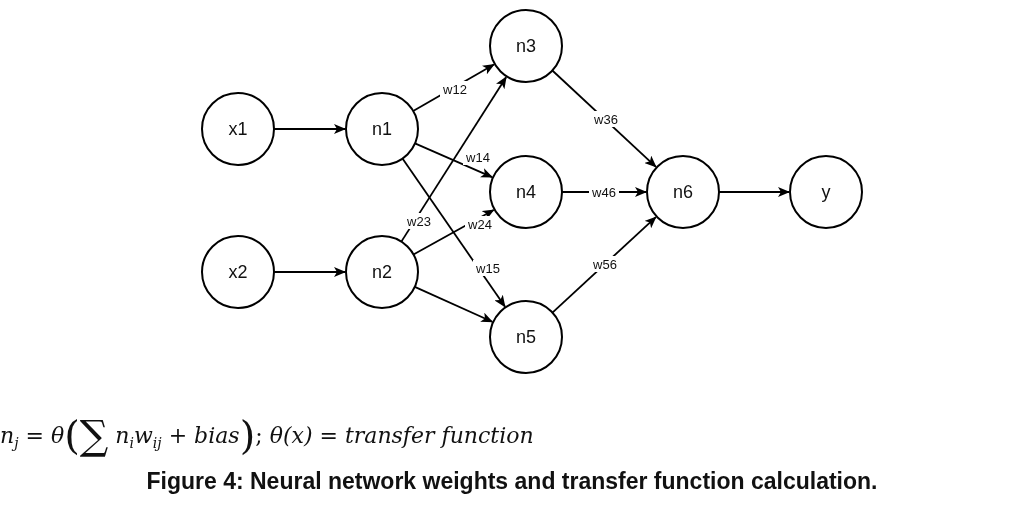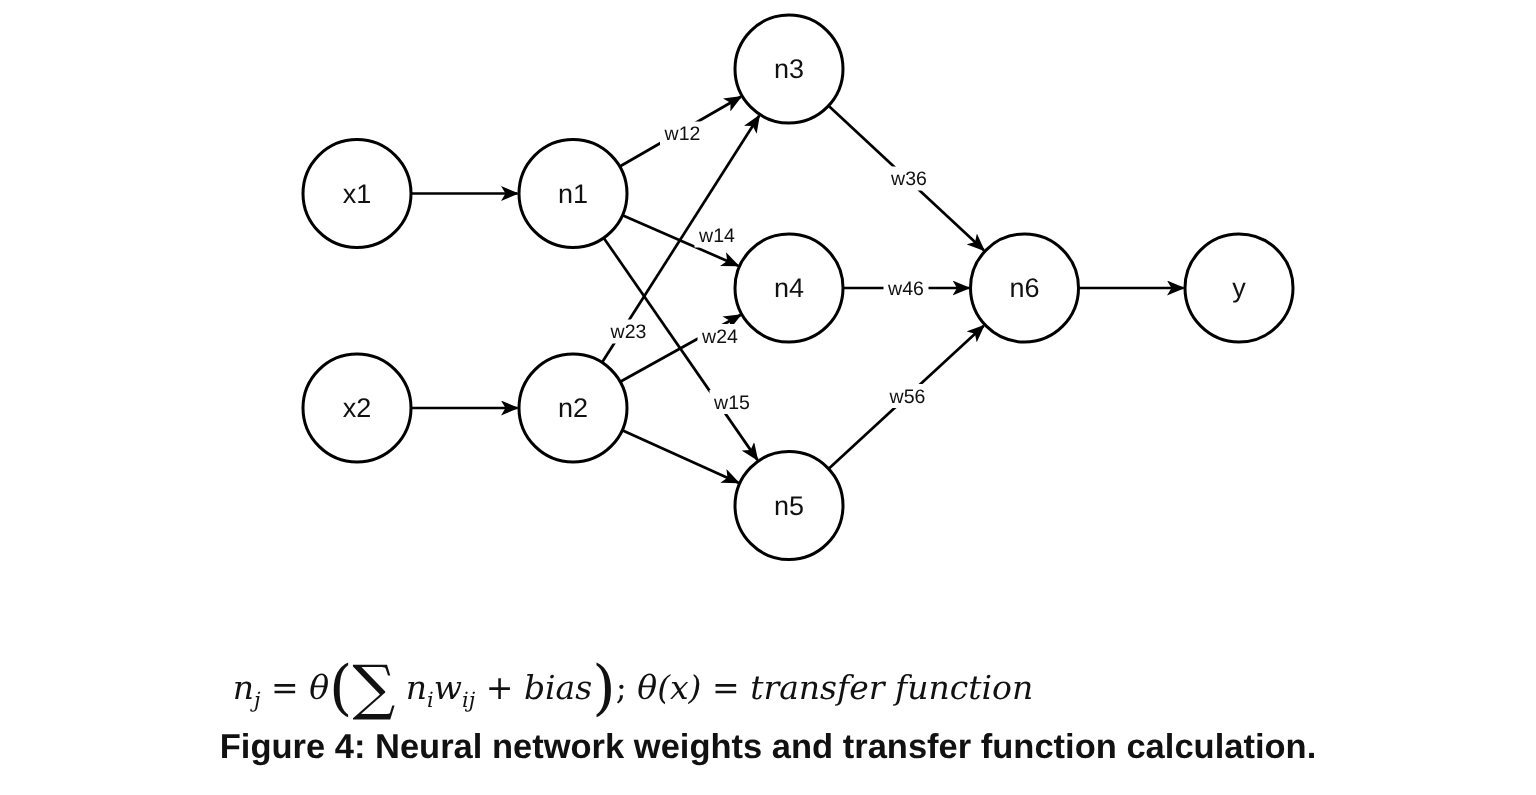--- a/index.html
+++ b/index.html
@@ -4,29 +4,29 @@
   <style>
     html, body { margin: 0; padding: 0; background: #ffffff; }
     body { width: 1024px; height: 530px; position: relative; overflow: hidden; }
     #diagram { position: absolute; left: 0; top: 0; }
     .node circle { fill: #ffffff; stroke: #000; stroke-width: 2; }
     .node text { font-family: "Liberation Sans", sans-serif; font-size: 18px; fill: #111; text-anchor: middle; dominant-baseline: central; }
     .edge line { stroke: #000; stroke-width: 1.8; }
     .wlabel { font-family: "Liberation Sans", sans-serif; font-size: 13px; fill: #111; text-anchor: middle; dominant-baseline: central; }
     .wbg { fill: #ffffff; }
     #formula {
-      position: absolute; left: 0; width: 844px; top: 436px; text-align: center;
+      position: absolute; left: 0; width: 844px; top: 412px; text-align: left;
       font-family: "DejaVu Serif", serif; font-style: italic; font-size: 22px; color: #111;
       white-space: nowrap;
     }
     #formula .up { font-style: normal; }
     #formula .big { font-size: 40px; vertical-align: -6px; font-style: normal; }
     #formula sub { font-size: 14px; }
     #caption {
-      position: absolute; left: 0; width: 1024px; top: 484px; text-align: center;
+      position: absolute; left: 0; width: 1024px; top: 468px; text-align: center;
       font-family: "Liberation Sans", sans-serif; font-weight: bold; font-size: 23px; color: #111;
     }
   </style>
 </head>
 <body>
 
 <svg id="diagram" width="1024" height="400" viewBox="0 0 1024 400">
   <defs>
     <marker id="arrow" viewBox="0 0 12 10" refX="11" refY="5" markerWidth="12" markerHeight="10" markerUnits="userSpaceOnUse" orient="auto">
       <path d="M0,0 L12,5 L0,10 L3,5 Z" fill="#000"></path>

